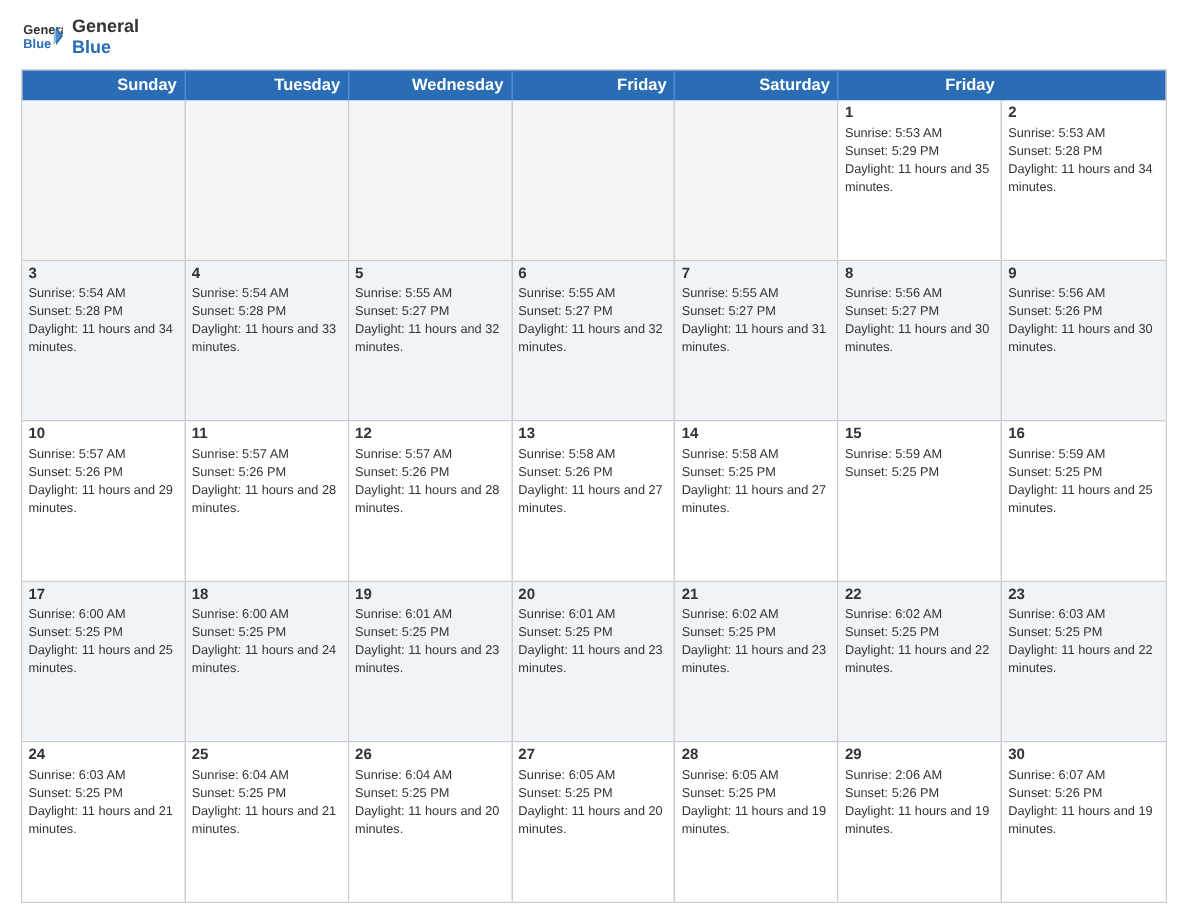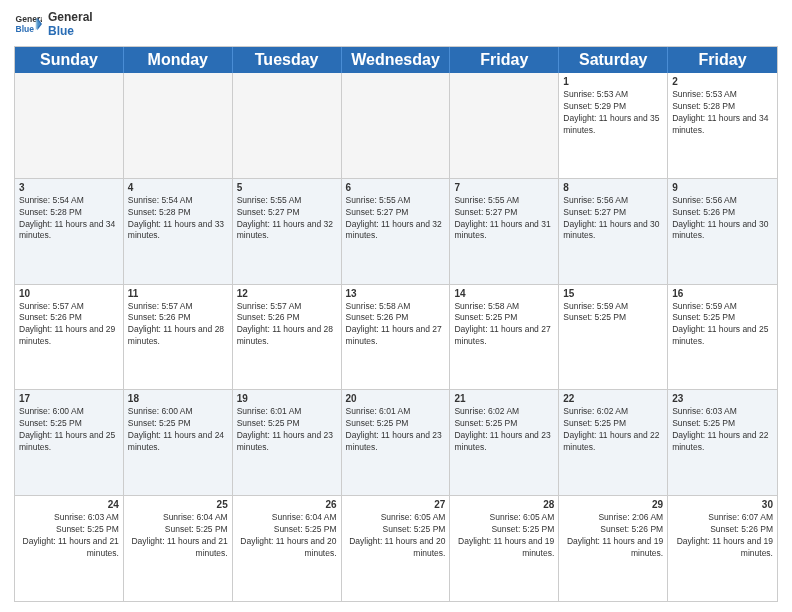--- a/index.html
+++ b/index.html
@@ -50,39 +50,39 @@
       flex-direction: column;
       border: 1px solid #ccc;
     }
     .cal-header-row {
       display: grid;
       grid-template-columns: repeat(7, 1fr);
       background: #2a6db5;
     }
     .cal-header-cell {
       color: #fff;
-      font-size: 16px;
+      font-size: 11px;
       font-weight: bold;
       padding: 4px 5px;
       border-right: 1px solid #4a8dd5;
-      text-align: center;
+      text-align: right;
     }
     .cal-header-cell:last-child { border-right: none; }
     .cal-body {
       flex: 1;
       display: flex;
       flex-direction: column;
     }
     .cal-week {
       display: grid;
       grid-template-columns: repeat(7, 1fr);
       flex: 1;
       border-bottom: 1px solid #ccc;
     }
-    .cal-week:last-child { border-bottom: none; text-align: right; }
+    .cal-week:last-child { border-bottom: none; }
     .cal-cell {
       border-right: 1px solid #ccc;
       padding: 3px 4px;
       font-size: 9px;
       color: #333;
       background: #fff;
       vertical-align: top;
     }
     .cal-cell:last-child { border-right: none; }
     .cal-cell.empty { background: #f5f5f5; }
@@ -118,21 +118,20 @@
     </div>
     <div class="title-block">
       <div class="month-title"></div>
       <div class="location"></div>
     </div>
   </div>
 
   <div class="calendar">
     <div class="cal-header-row">
     <div class="cal-header-cell">Sunday</div>
-        <div class="cal-header-cell">Monday</div>
         <div class="cal-header-cell">Tuesday</div>
         <div class="cal-header-cell">Wednesday</div>
         <div class="cal-header-cell">Friday</div>
         <div class="cal-header-cell">Saturday</div>
         <div class="cal-header-cell">Friday</div>
       </div>
     <div class="cal-body">
     <div class="cal-week">
           <div class="cal-cell empty"></div>
           <div class="cal-cell empty"></div>

